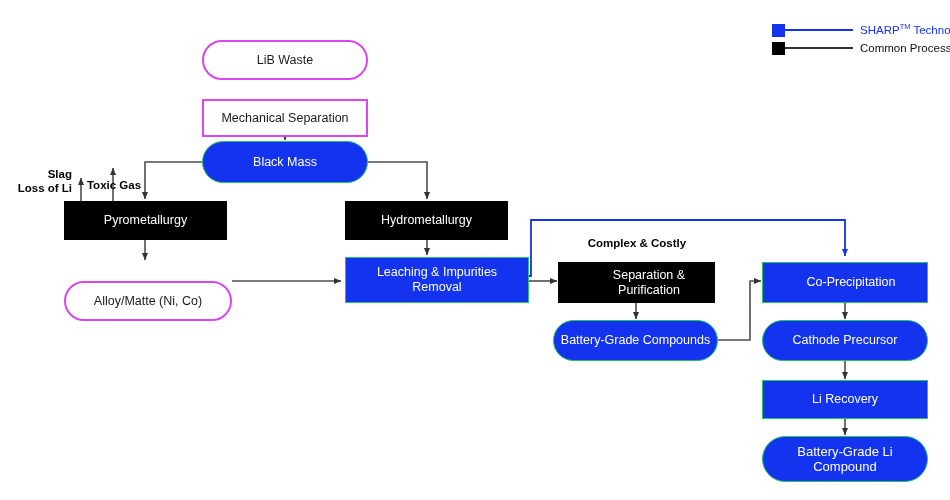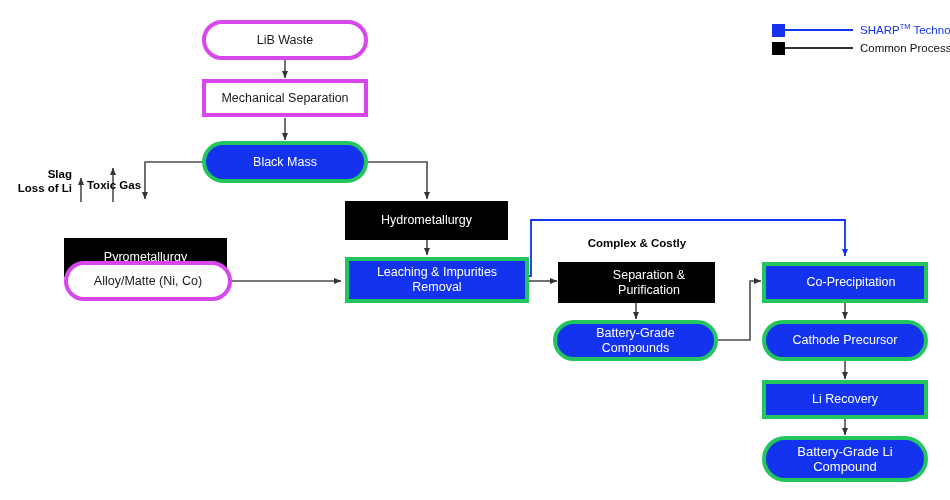--- a/index.html
+++ b/index.html
@@ -39,31 +39,32 @@
   .node-label {
     display: block;
     width: 100%;
     padding: 0 6px;
     box-sizing: border-box;
     white-space: pre-line;
   }
   
   .fill-white {
     background: #ffffff;
-    border: 4px solid #d946ef;
+    border: 2px solid #d946ef;
     color: #1a1a1a;
+    margin-top: 20px;
   }
   .fill-black {
     background: #000000;
     border: 1px solid #000000;
     color: #ffffff;
   }
   .fill-blue {
     background: #1333ee;
-    border: 4px solid #22c55e;
+    border: 1px solid #22c55e;
     color: #ffffff;
   }
   
   .shape-rect { border-radius: 0; }
   .shape-pill { border-radius: 999px; }
 
   .annotation {
     position: absolute;
     font-weight: bold;
     color: #000000;
@@ -165,21 +166,21 @@
   </div>
 
   <div class="node fill-white shape-rect" style="left:202px; top:79px; width:166px; height:38px; font-size:12.5px;">
     <span class="node-label">Mechanical Separation</span>
   </div>
 
   <div class="node fill-blue shape-pill" style="left:202px; top:141px; width:166px; height:42px; font-size:12.5px;">
     <span class="node-label">Black Mass</span>
   </div>
 
-  <div class="node fill-black shape-rect" style="left:64px; top:201px; width:163px; height:39px; font-size:12.5px;margin-top:37px;">
+  <div class="node fill-black shape-rect" style="left:64px; top:201px; width:163px; height:39px; font-size:12.5px;">
     <span class="node-label">Pyrometallurgy</span>
   </div>
 
   <div class="node fill-black shape-rect" style="left:345px; top:201px; width:163px; height:39px; font-size:12.5px;">
     <span class="node-label">Hydrometallurgy</span>
   </div>
 
   <div class="node fill-white shape-pill" style="left:64px; top:261px; width:168px; height:40px; font-size:12.5px;">
     <span class="node-label">Alloy/Matte (Ni, Co)</span>
   </div>

